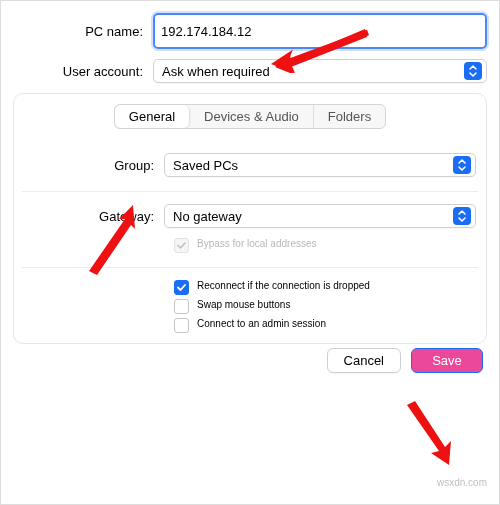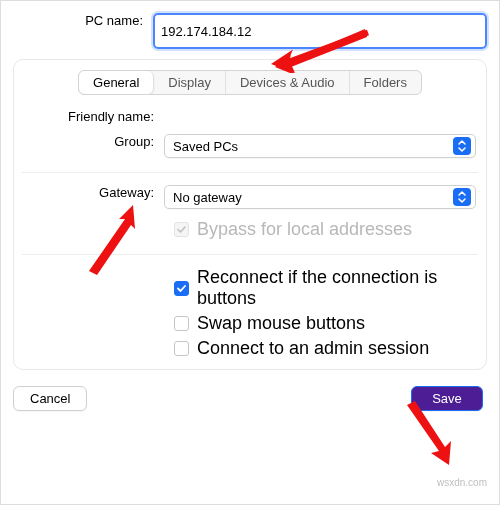--- a/index.html
+++ b/index.html
@@ -22,20 +22,21 @@
     background: #fff;
     position: relative;
   }
   .title {
     font-weight: 600;
     font-size: 14px;
     padding: 6px 4px 14px 4px;
   }
   .row {
     display: flex;
+    align-items: center;
     margin: 4px 0 10px 0;
   }
   .label {
     width: 140px;
     text-align: right;
     padding-right: 10px;
     color: #000;
   }
   .field {
     flex: 1;
@@ -116,23 +117,23 @@
     box-shadow: 0 1px 2px rgba(0,0,0,.08);
     border-radius: 6px;
   }
   hr.sep {
     border: none;
     border-top: 1px solid #ededed;
     margin: 14px -2px 12px -2px;
   }
   .chk-row {
     display: flex;
-    align-items: center;
+    align-items: flex-start;
     margin: 4px 0 4px 150px;
-    font-size: 18px;
+    font-size: 10px;
   }
   .chk-row.disabled { color: #b8b8b8; }
   .chk {
     width: 15px; height: 15px;
     border: 1px solid #c6c6c6;
     border-radius: 3px;
     margin-right: 8px;
     display: inline-flex;
     align-items: center;
     justify-content: center;
@@ -141,37 +142,37 @@
   }
   .chk.disabled { border-color: #e3e3e3; background:#f5f5f5; }
   .chk.checked {
     background: #1a6ef5;
     border-color: #1a6ef5;
   }
   .chk.checked svg { display:block; }
   .chk.disabled svg path { stroke:#c0c0c0; }
   .btn-row {
     display: flex;
-    justify-content: space-between;
+    justify-content: flex-end;
     gap: 10px;
-    margin-top: 16px;
+    margin-top: 4px;
     padding-right: 4px;
   }
   .btn {
     min-width: 72px;
     text-align: center;
     padding: 4px 16px;
     border-radius: 6px;
     border: 1px solid #d0d0d0;
     background: #fff;
     font-size: 13px;
     box-shadow: 0 1px 1px rgba(0,0,0,.04);
   }
   .btn.primary {
-    background: #4c1d95;
+    background: #ec4899;
     color: #fff;
     border-color: #1a6ef5;
   }
   .watermark {
     position: absolute;
     right: 12px;
     bottom: 16px;
     font-size: 10px;
     color: #c0c0c0;
     z-index: 100;
@@ -189,33 +190,45 @@
 
 <div class="window">
 
   <div class="row">
     <div class="label">PC name:</div>
     <div class="field">
       <input type="text" class="tf focused" value="192.174.184.12" style="">
     </div>
   </div>
 
+  <div class="row">
+    <div class="label">User account:</div>
+    <div class="field">
+      <div class="popup">
+        <span class="pval">Ask when required</span>
+        <span class="arrows">
+          <svg width="10" height="12" viewBox="0 0 10 12">
+              <path d="M2 4 L5 1 L8 4" stroke="#fff" stroke-width="1.5" fill="none" stroke-linecap="round" stroke-linejoin="round"></path>
+              <path d="M2 8 L5 11 L8 8" stroke="#fff" stroke-width="1.5" fill="none" stroke-linecap="round" stroke-linejoin="round"></path>
+            </svg>
+        </span>
+      </div>
+    </div>
+  </div>
 
   <div class="inner-panel">
     <div class="tabbar">
       <div class="seg">
         <div class="tab active">General</div>
-        <div class="tab">Display</div>
         <div class="tab">Devices &amp; Audio</div>
         <div class="tab">Folders</div>
       </div>
     </div>
 
     <div class="row">
-      <div class="label">Friendly name:</div>
     </div>
 
     <div class="row">
       <div class="label">Group:</div>
       <div class="field">
         <div class="popup">
           <span class="pval">Saved PCs</span>
           <span class="arrows">
             <svg width="10" height="12" viewBox="0 0 10 12">
                 <path d="M2 4 L5 1 L8 4" stroke="#fff" stroke-width="1.5" fill="none" stroke-linecap="round" stroke-linejoin="round"></path>
@@ -253,21 +266,21 @@
     </div>
 
     <hr class="sep">
 
     <div class="chk-row">
       <span class="chk checked">
         <svg width="11" height="11" viewBox="0 0 11 11">
             <path d="M2 5.5 L4.5 8 L9 3" stroke="#fff" stroke-width="1.8" fill="none" stroke-linecap="round" stroke-linejoin="round"></path>
           </svg>
       </span>
-      <span>Reconnect if the connection is buttons</span>
+      <span>Reconnect if the connection is dropped</span>
     </div>
     <div class="chk-row">
       <span class="chk"></span>
       <span>Swap mouse buttons</span>
     </div>
     <div class="chk-row">
       <span class="chk"></span>
       <span>Connect to an admin session</span>
     </div>
   </div>

